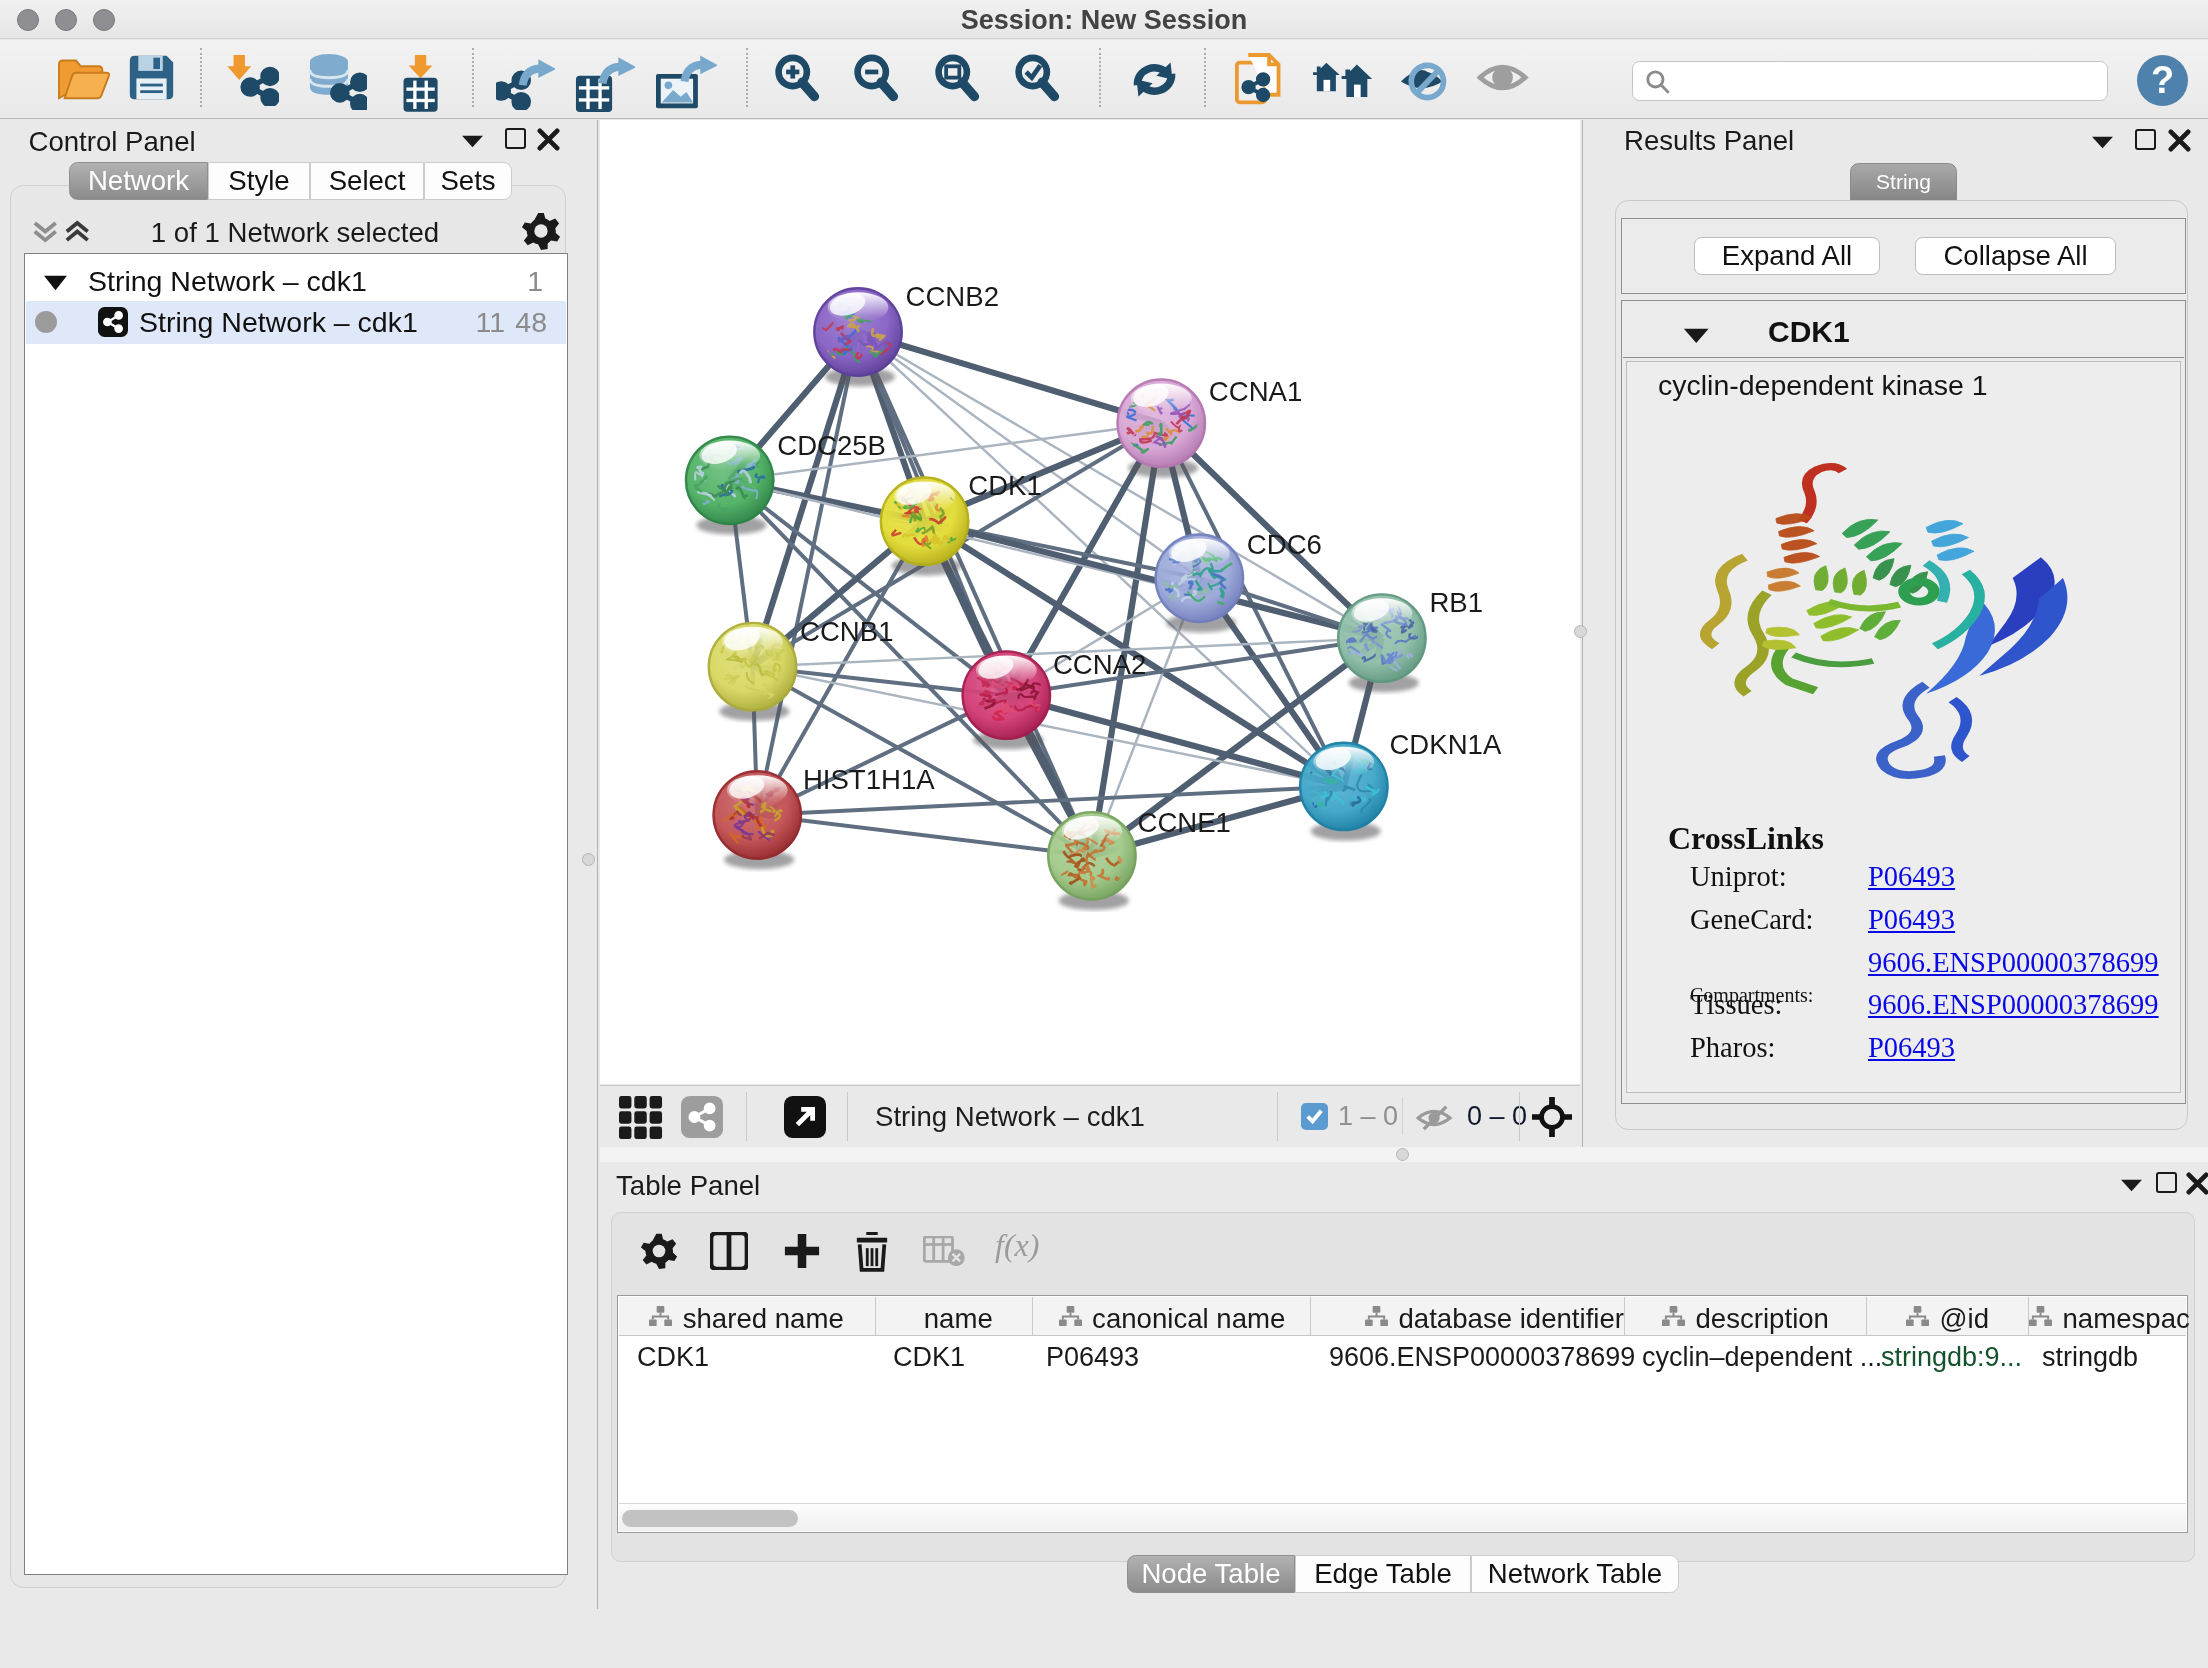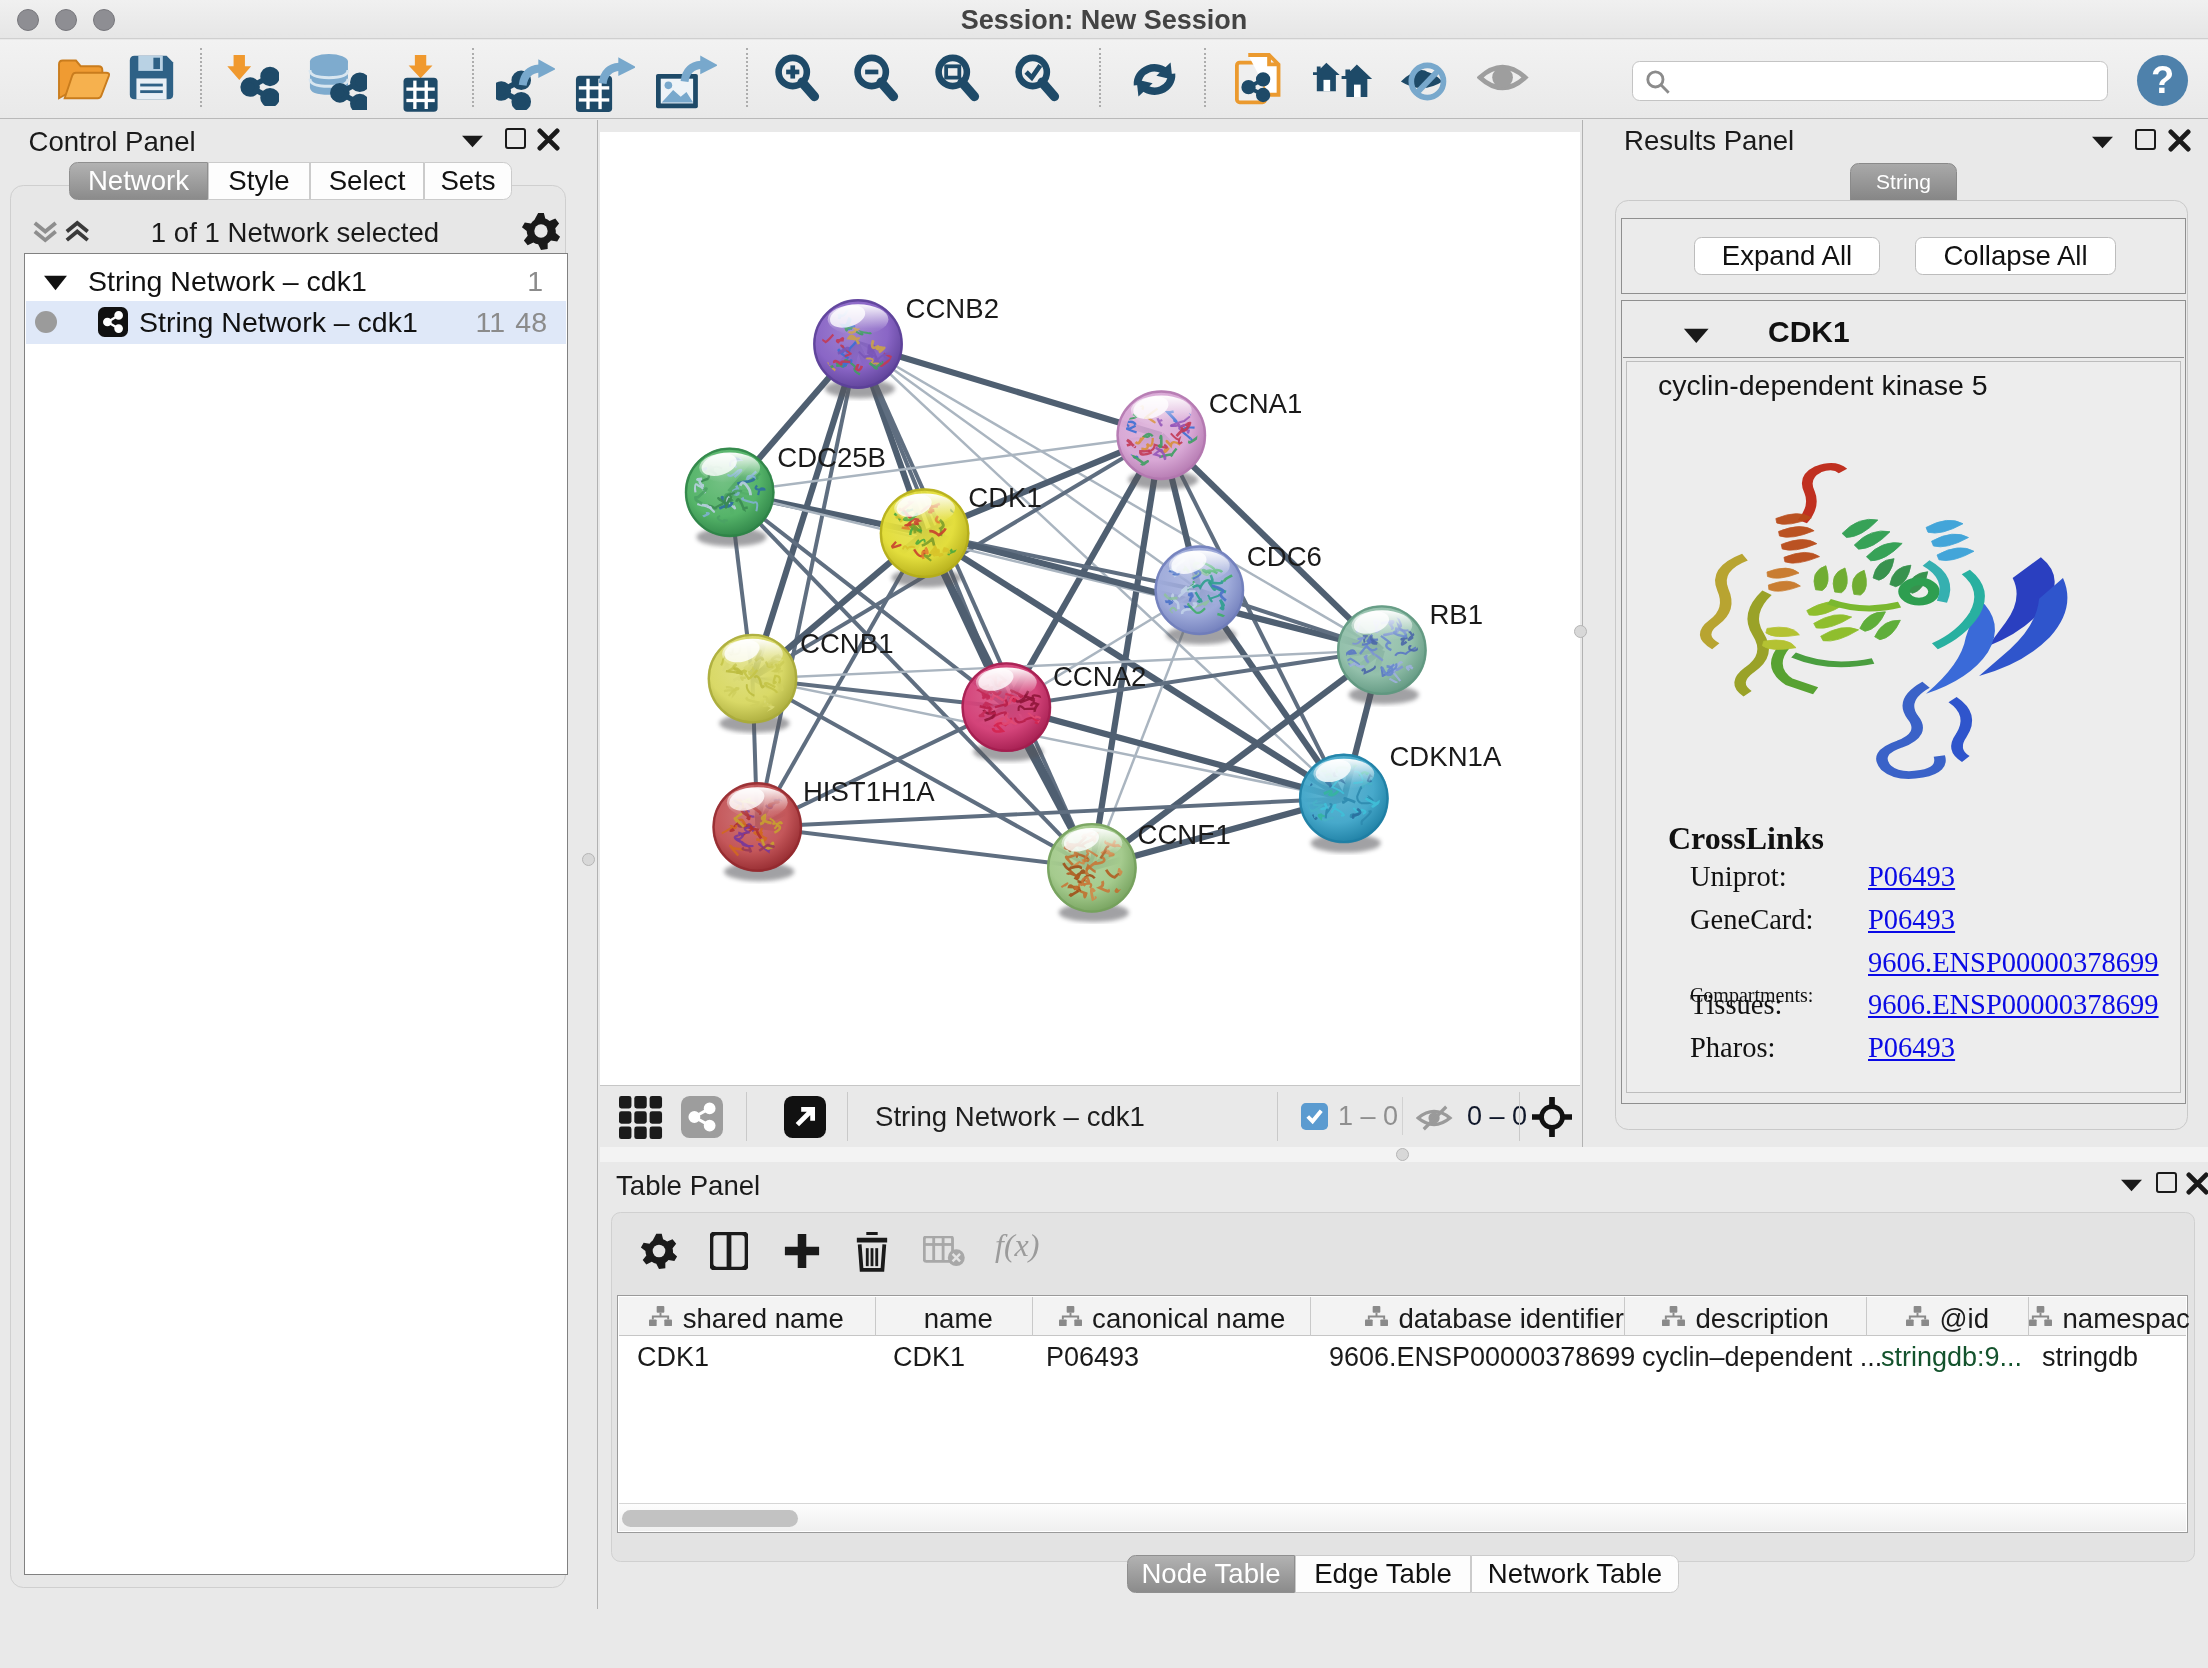--- a/index.html
+++ b/index.html
@@ -27,21 +27,21 @@
 #cpanel{position:absolute;left:0;top:120px;width:598px;height:1489px;background:#e9e9e9;
  border-right:1.9px solid #b2b2b2;}
 .tab{position:absolute;z-index:5;height:38px;background:#fdfdfd;border:1px solid #cbcbcb;
  font-size:27.6px;color:#111;text-align:center;line-height:36px;}
 .tabsel{background:linear-gradient(#b2b2b2,#8b8b8b);color:#fff;border-color:#8f8f8f;}
 #cpcontainer{position:absolute;z-index:1;left:9.5px;top:65px;width:556px;height:1403px;
  background:#e7e7e7;border:1.9px solid #cfcfcf;border-radius:13.3px;}
 #cplist{position:absolute;z-index:2;left:24px;top:133px;width:544px;height:1322px;background:#fff;
  border:1.9px solid #818181;}
 
-#canvas{position:absolute;left:600px;top:120px;width:980px;height:964px;background:#fff;margin-top:12px;}
+#canvas{position:absolute;left:600px;top:120px;width:980px;height:964px;background:#fff;}
 #netbar{position:absolute;left:600px;top:1085px;width:980px;height:61px;
  background:#e9e9e9;border-top:1.9px solid #c6c6c6;}
 
 #rpanel{position:absolute;left:1582px;top:120px;width:627px;height:1042px;background:#e9e9e9;
  border-left:1.9px solid #b2b2b2;}
 
 #tpanel{position:absolute;left:600px;top:1162px;width:1608px;height:447px;background:#e9e9e9;}
 
 #statusbar{position:absolute;left:0;top:1611px;width:2208px;height:57px;background:#ececec;
  border-top:1.9px solid #c9c9c9;}
@@ -892,21 +892,21 @@
       <div class="abs" style="left:38px;top:98px;width:565px;height:76px;background:#ebebeb;border:1.9px solid #8f8f8f;"></div>
       <div class="btn abs" style="left:111px;top:117px;width:186px;height:38px;font-size:27.6px;text-align:center;line-height:35px;color:#111;">Expand All</div>
       <div class="btn abs" style="left:332px;top:117px;width:201px;height:38px;font-size:27.6px;text-align:center;line-height:35px;color:#111;">Collapse All</div>
       <div class="abs" style="left:38px;top:180px;width:565px;height:804px;background:#ebebeb;border:1.9px solid #8f8f8f;"></div>
       <svg class="abs" style="left:99px;top:204px;" width="28.5" height="23" viewBox="0 0 30 24">
         <path d="M2 5 L28 5 L15 20 Z" fill="#1a1a1a"></path>
       </svg>
       <div class="abs" style="left:185px;top:195px;font-size:30px;font-weight:bold;color:#111;">CDK1</div>
       <div class="abs" style="left:40px;top:237px;width:561px;border-top:1.9px solid #8f8f8f;"></div>
       <div class="abs" style="left:43px;top:241px;width:555px;height:732px;background:#ededed;border:1px solid #bdbdbd;"></div>
-      <div class="abs" style="left:75px;top:249px;font-size:28.5px;color:#151515;">cyclin-dependent kinase 5</div>
+      <div class="abs" style="left:75px;top:249px;font-size:28.5px;color:#151515;">cyclin-dependent kinase 1</div>
       <svg class="abs" style="left:78px;top:330px;" width="418" height="333" viewBox="0 0 440 350">
         <g transform="scale(0.93,0.625)">
           <path d="M 160 120 Q 175 95 168 70 Q 160 45 178 32 Q 196 22 206 35" fill="none" stroke="#c03020" stroke-width="12"></path>
           <g transform="translate(130,115) rotate(-8)" fill="#b84a18" stroke="#b84a18">
             <path d="M 0 0 Q 28.0 -12.100000000000001 40 4.4 Q 12.0 16.5 0 7.699999999999999 Z" opacity="0.95"></path>
             <path d="M 0 22 Q 28.0 9.899999999999999 40 26.4 Q 12.0 38.5 0 29.7 Z" opacity="0.95"></path>
             <path d="M 0 44 Q 28.0 31.9 40 48.4 Q 12.0 60.5 0 51.7 Z" opacity="0.95"></path>
             <path d="M 0 66 Q 28.0 53.9 40 70.4 Q 12.0 82.5 0 73.7 Z" opacity="0.95"></path>
           </g>
           <g transform="translate(120,205) rotate(-4)" fill="#c87828" stroke="#c87828">

